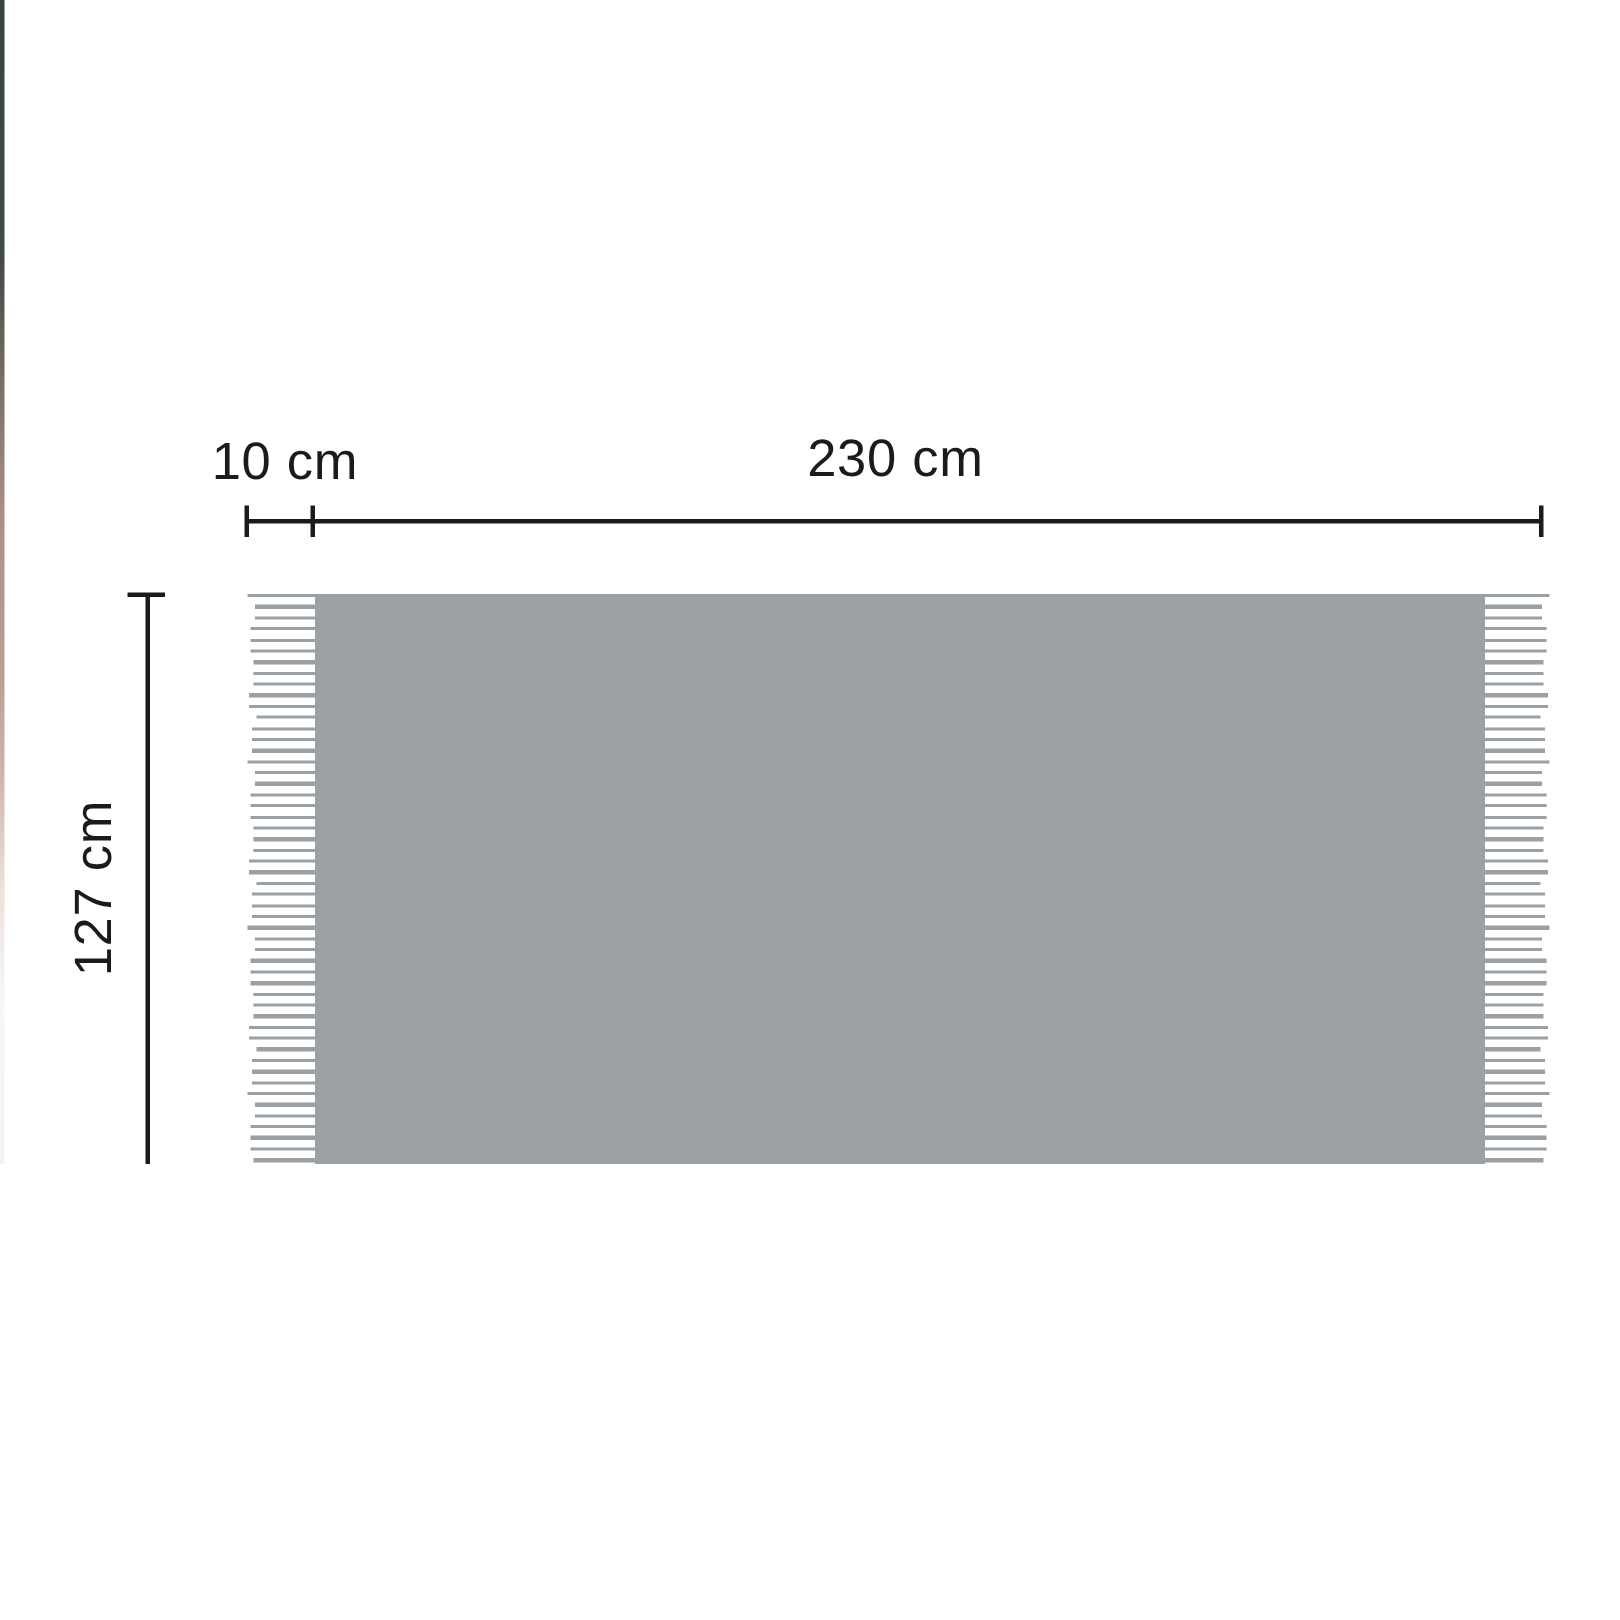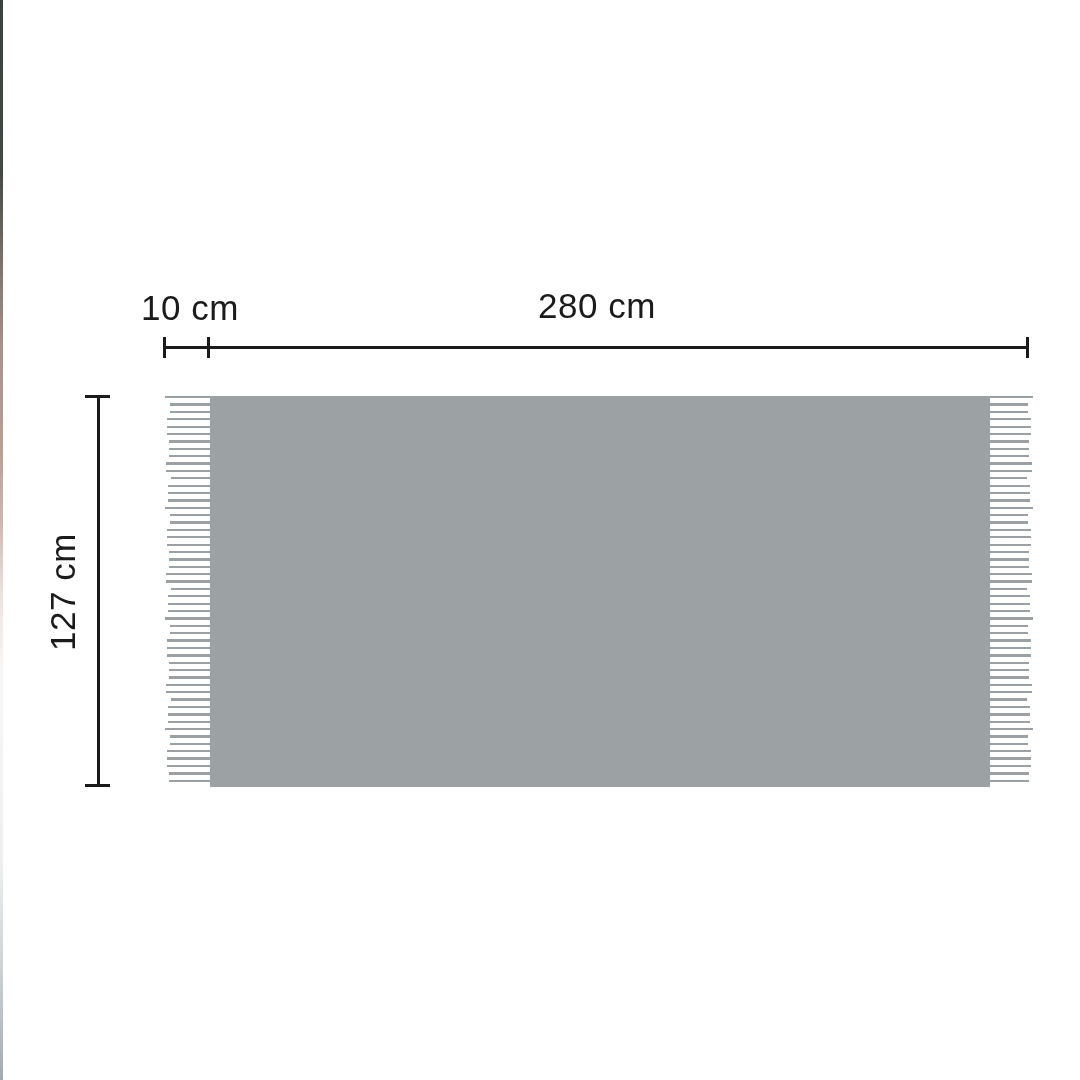--- a/index.html
+++ b/index.html
@@ -3,21 +3,21 @@
 <meta charset="utf-8">
 <style>
   html, body {
     margin: 0;
     padding: 0;
     background: #ffffff;
   }
   .canvas {
     position: relative;
     width: 1080px;
-    height: 1080px;
+    height: 776px;
     background: var(--bg-color, #ffffff);
     overflow: hidden;
     font-family: "Liberation Sans", sans-serif;
   }
   
   .edge-strip {
     position: absolute;
     left: 0;
     top: 0;
     width: 3px;
@@ -85,21 +85,21 @@
 </style>
 </head>
 <body>
 
 <div class="canvas">
 
   <div class="edge-strip"></div>
 
   <div class="dim-label" style="left:140px; top:289px; width:100px;">10 cm</div>
 
-  <div class="dim-label" style="left:497px; top:287px; width:200px;">280 cm</div>
+  <div class="dim-label" style="left:497px; top:287px; width:200px;">230 cm</div>
 
   <div class="dim-hline" style="left:164px; top:346px; width:864px;"></div>
   <div class="tick-v" style="left:163px; top:337px;"></div>
   <div class="tick-v" style="left:207px; top:337px;"></div>
   <div class="tick-v" style="left:1026px; top:337px;"></div>
 
   <div class="dim-label rotated" style="left:-17px; top:573px; width:160px;">127 cm</div>
 
   <div class="dim-vline" style="left:97px; top:396px; height:390px;"></div>
   <div class="tick-h" style="left:85px; top:395px;"></div>

